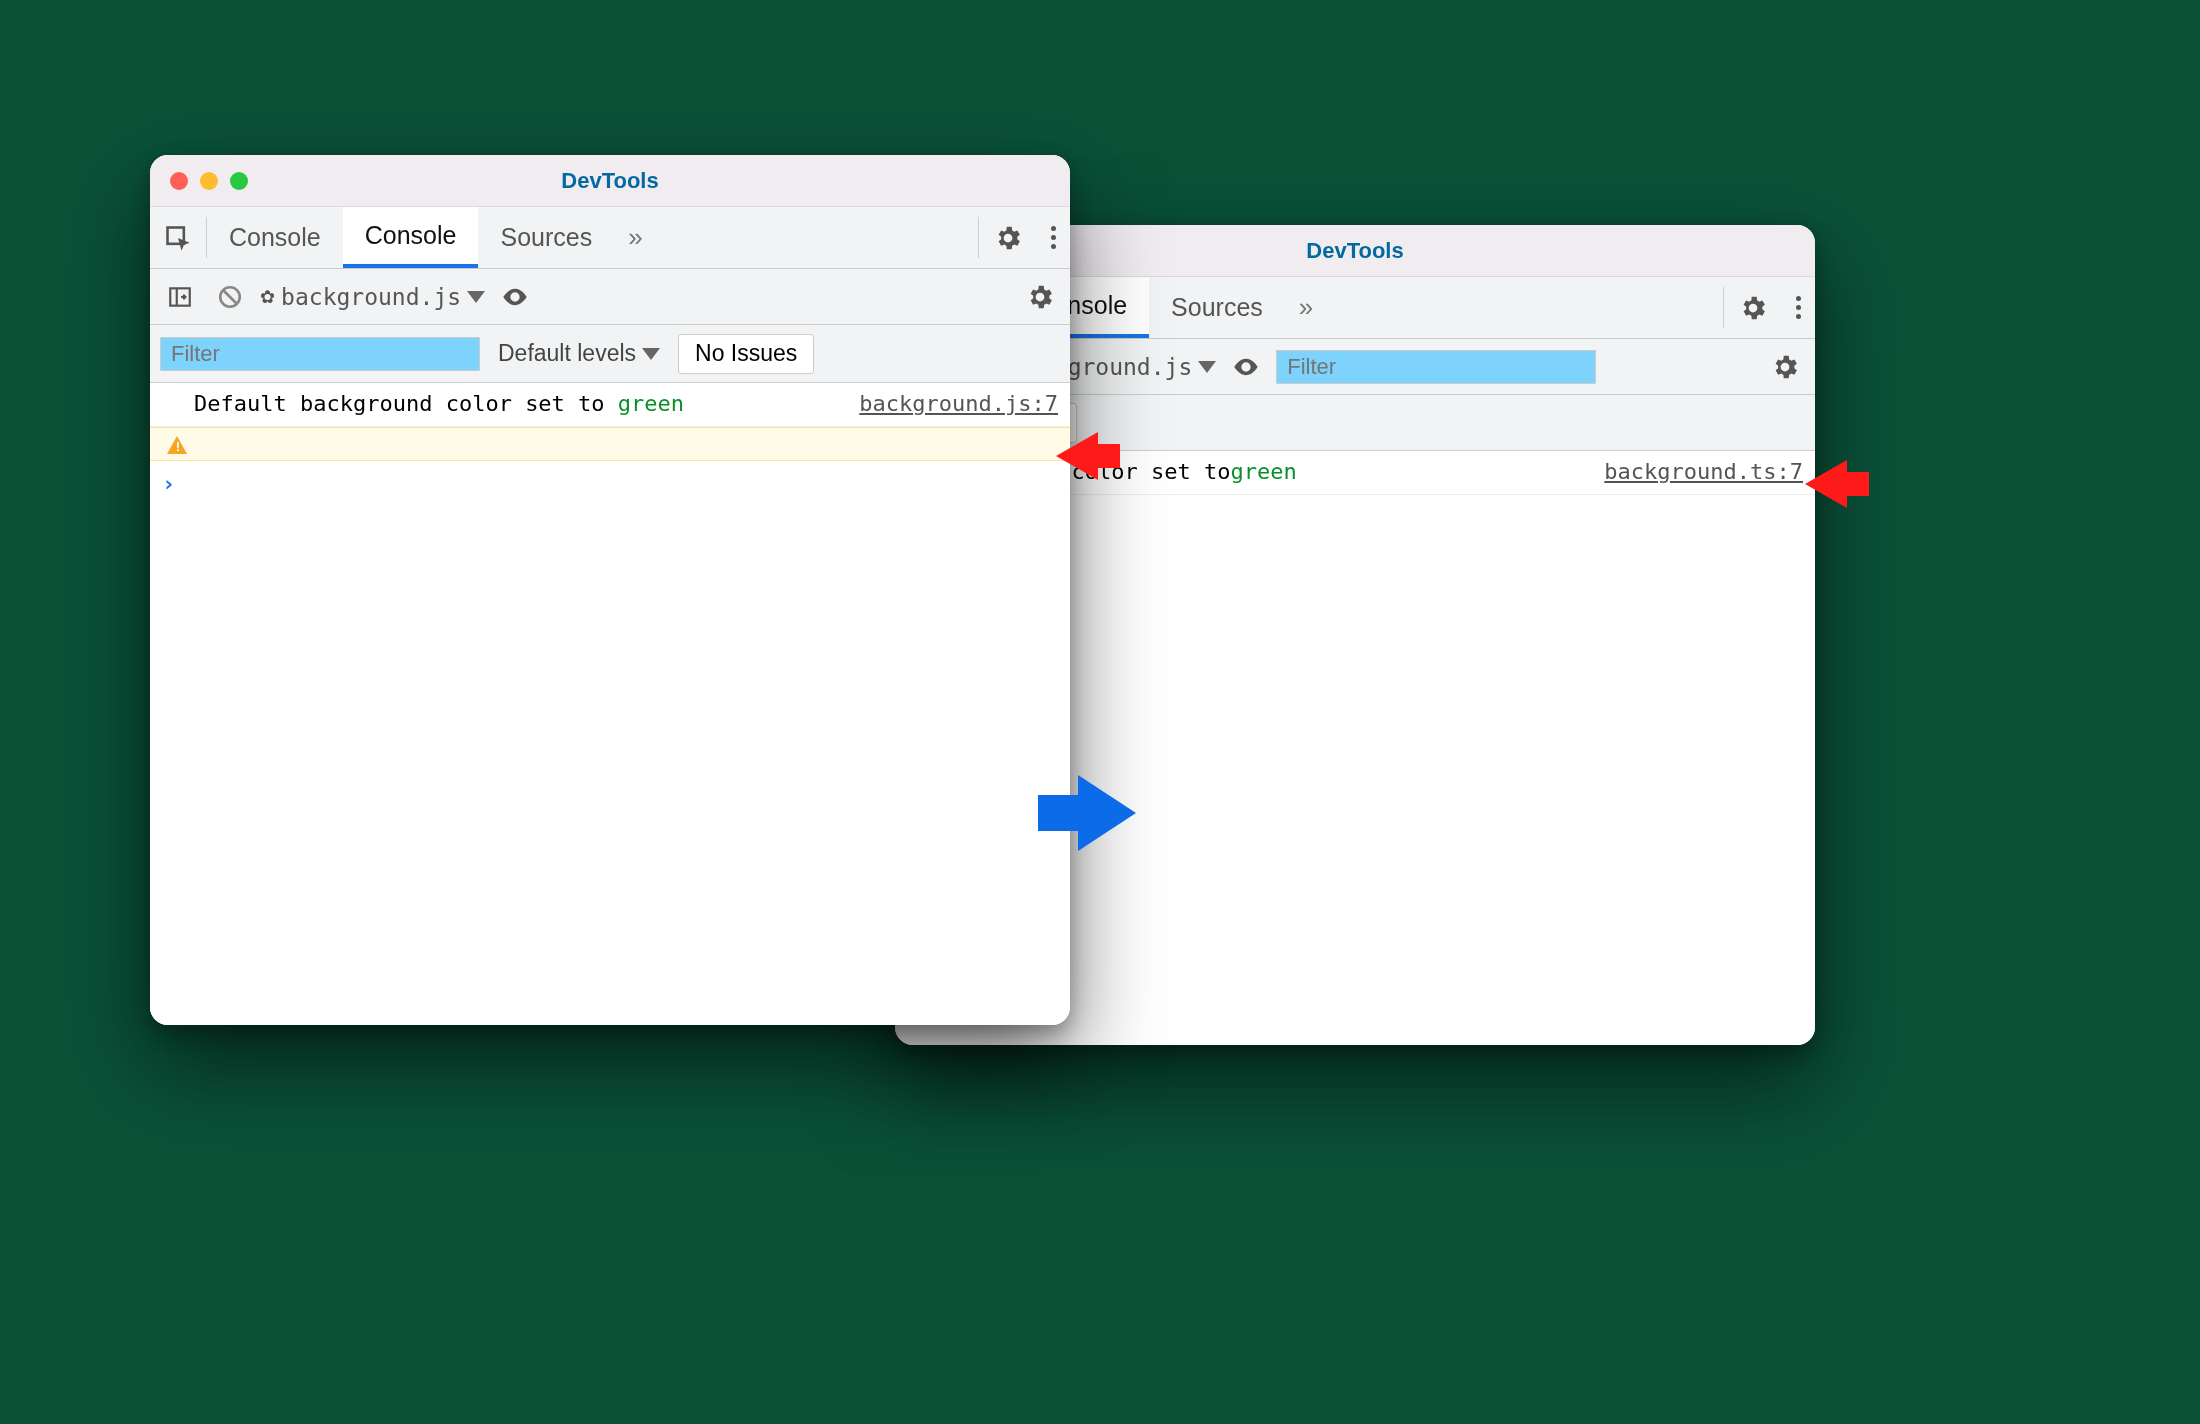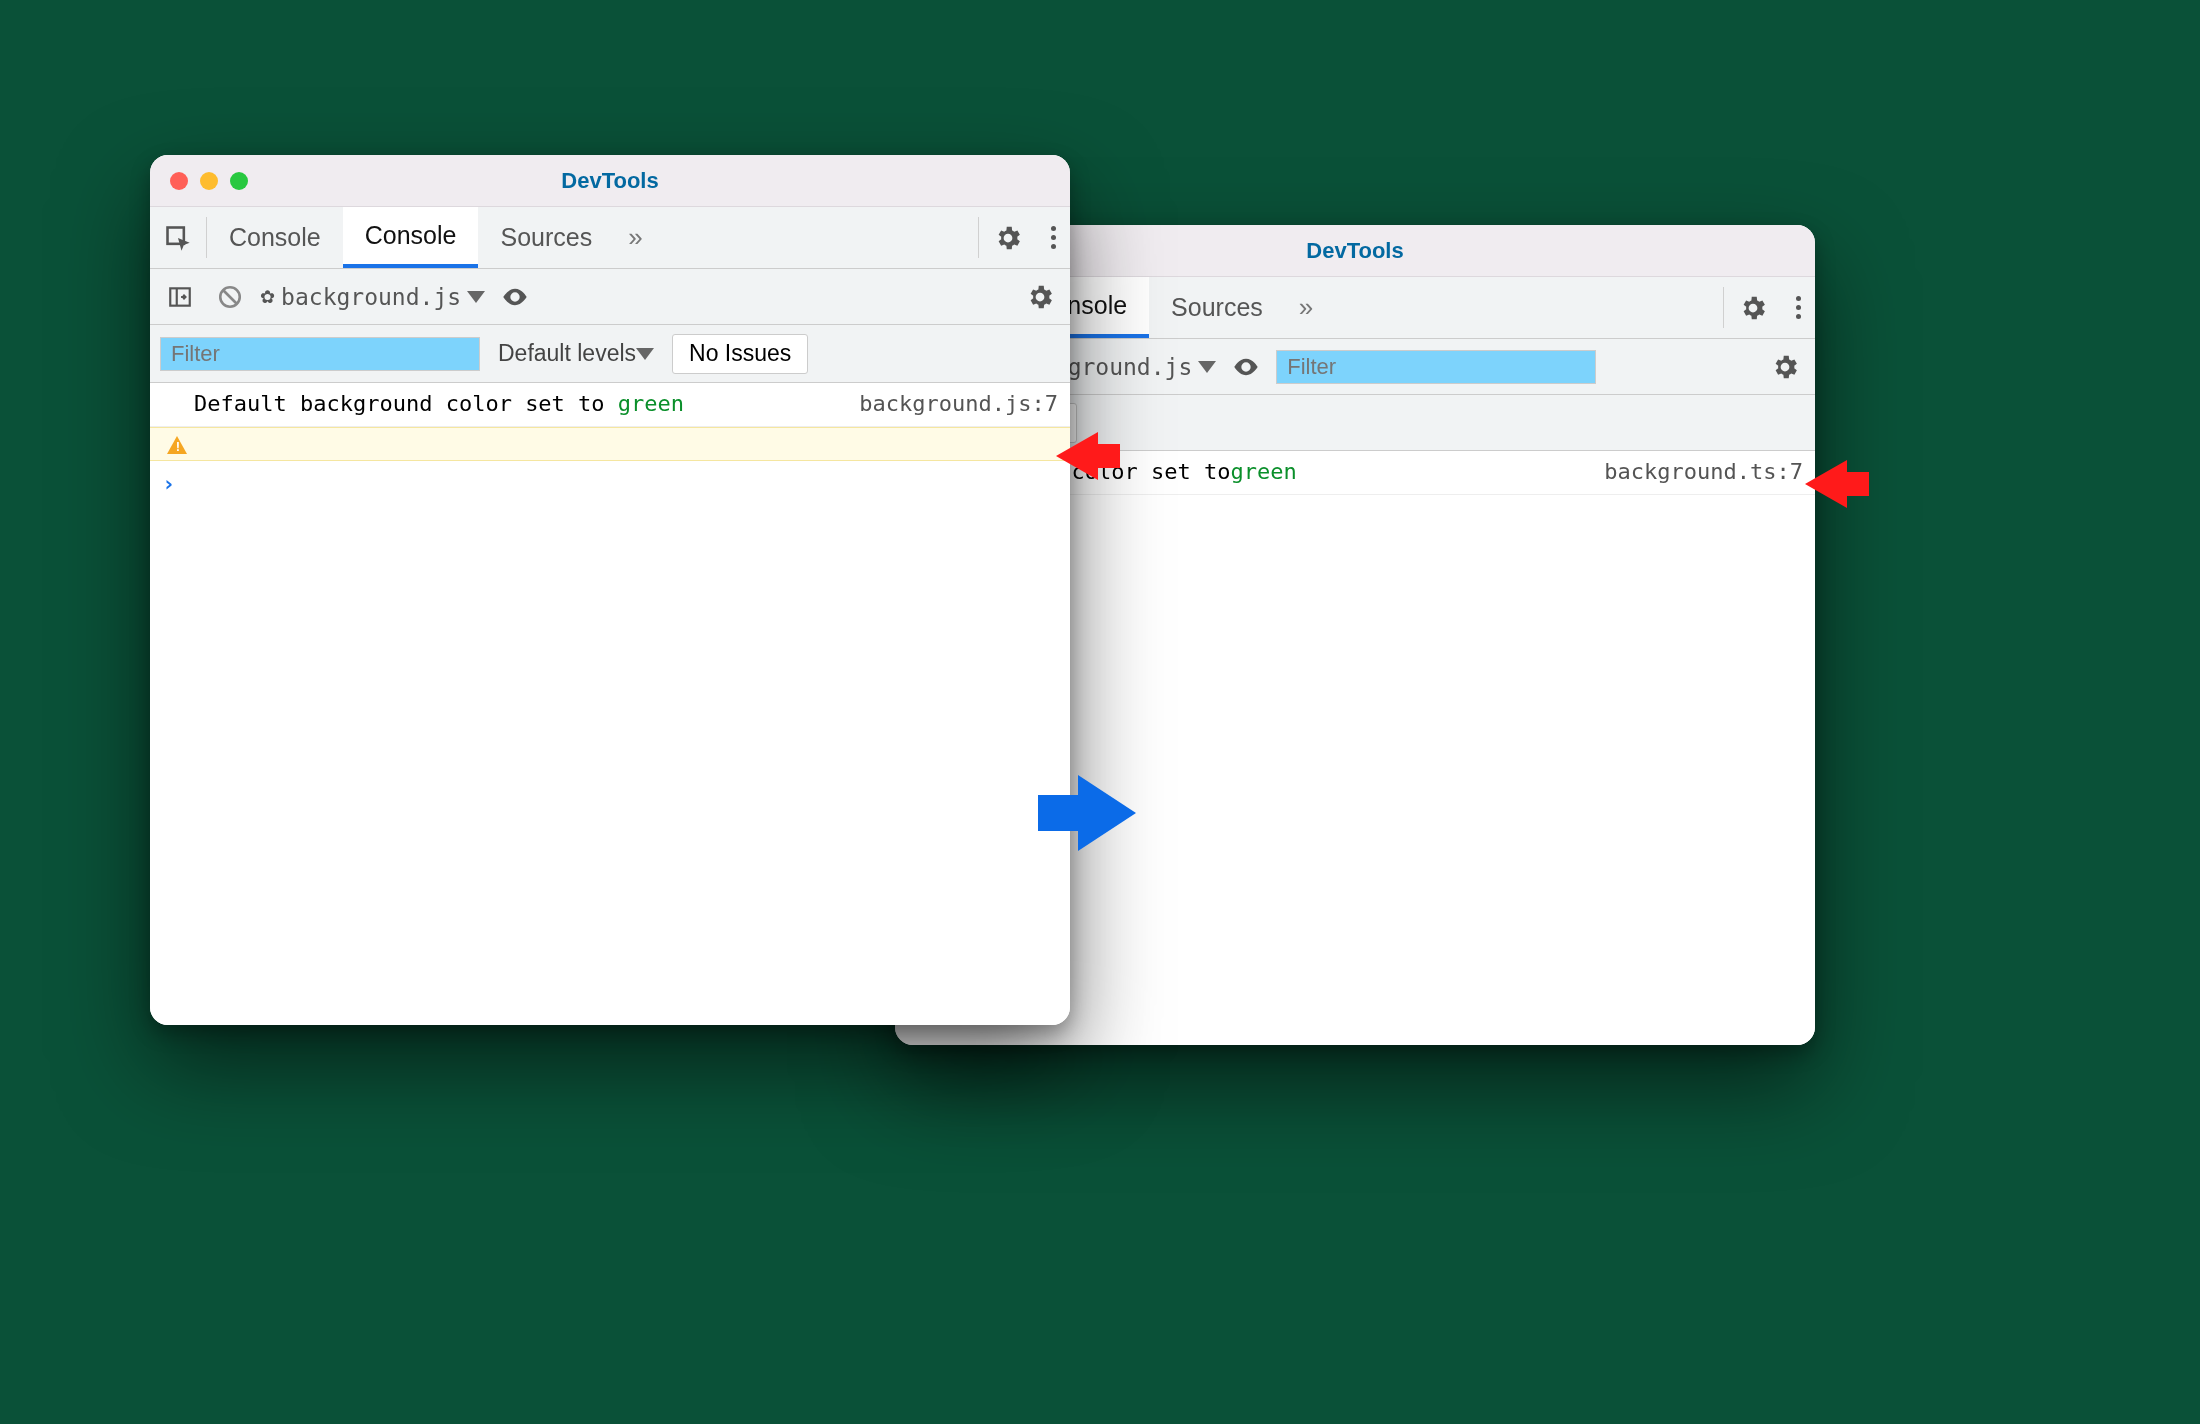--- a/index.html
+++ b/index.html
@@ -88,38 +88,38 @@
     flex-wrap: wrap;
   }
   input.filter {
     height: 32px;
     border: 1px solid #ccc;
     padding: 16px 10px;
     font-size: 22px;
     width: 320px;
     background: #7dd3fc;
   }
-  .levels { font-size: 23px; color: #444; display:flex; align-items:center; }
+  .levels { font-size: 23px; color: #444; display:flex; align-items:center; gap:6px; }
   .issues-btn {
     height: 40px; padding: 0 16px; font-size: 23px; background: #fff; border: 1px solid #ccc;
     display: flex; align-items: center; border-radius: 3px;
   }
 
   .console-body { flex: 1; background: #fff; overflow: hidden; }
   .row {
     display: flex;
     padding: 6px 12px 6px 10px;
     font-size: 22px;
     line-height: 1.4;
     border-bottom: 1px solid #eee;
   }
   .row.warn { background: #fffbe6; border-bottom: 1px solid #f5e6a0; border-top: 1px solid #f5e6a0;}
   .gutter { width: 34px; flex: none; display: flex; justify-content: center; padding-top: 2px; }
   .msg { flex: 1; word-break: break-all; }
-  .src { color: #545454; white-space: nowrap; padding-left: 12px;}
+  .src { color: #545454; text-decoration: underline; white-space: nowrap; padding-left: 12px;}
   .src-right { margin-left: auto; }
   .green { color: #0a8f2a; }
   .link { color: #545454; text-decoration: underline; }
 
   .warn-icon {
     width: 0; height: 0;
     border-left: 10px solid transparent;
     border-right: 10px solid transparent;
     border-bottom: 18px solid #f5a623;
     position: relative;

